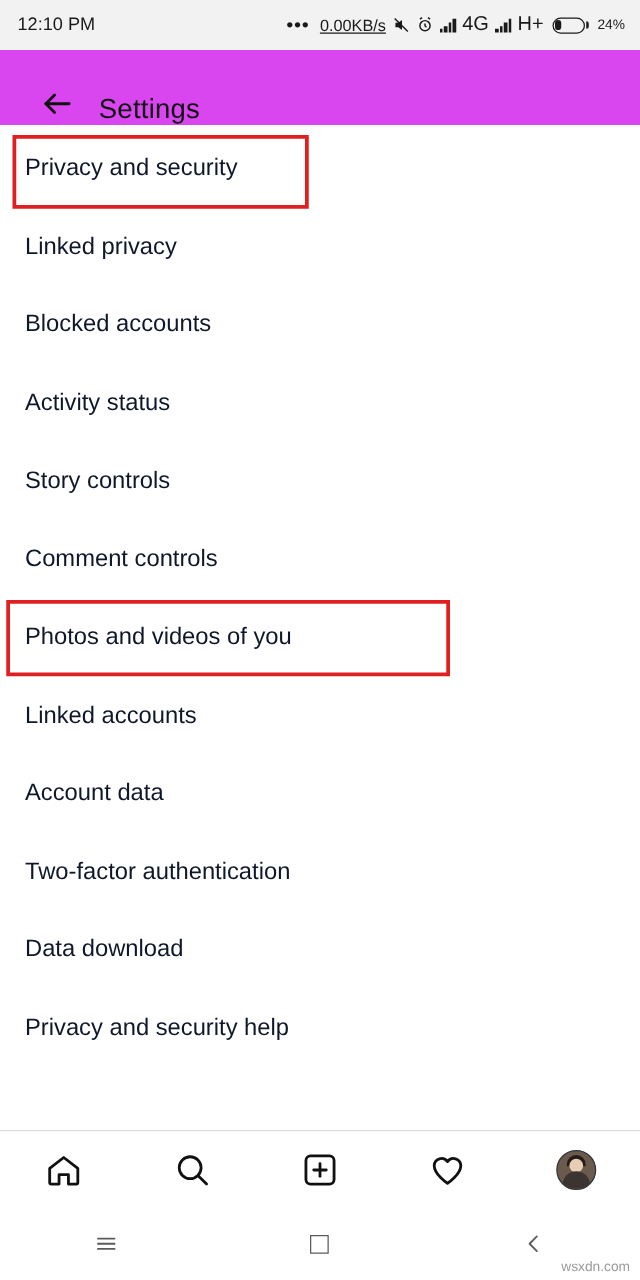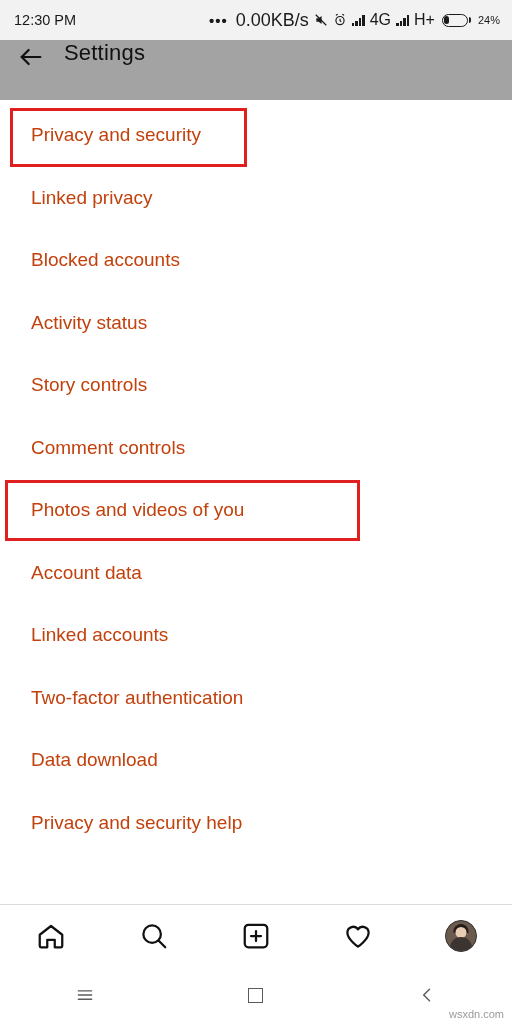--- a/index.html
+++ b/index.html
@@ -35,21 +35,21 @@
     align-items: center;
     gap: 5px;
     font-size: 13px;
   }
   .dots-icon {
     letter-spacing: 1px;
     font-size: 15px;
     font-weight: bold;
     margin-right: 3px;
   }
-  .kb-text { font-size: 18px; }
+  .kb-text { font-size: 13px; text-decoration: underline; }
   .ico { display: inline-flex; align-items: center; }
   .sig {
     display: inline-flex;
     align-items: flex-end;
     gap: 1px;
     height: 12px;
   }
   .sig i { display: block; width: 2.5px; background: #1a1a1a; }
   .sig i:nth-child(1) { height: 3px; }
   .sig i:nth-child(2) { height: 5.5px; }
@@ -77,24 +77,24 @@
     width: 2px; height: 6px;
     background: #1a1a1a;
     border-radius: 0 2px 2px 0;
     margin-left: 1px;
   }
   .pct { font-size: 11px; margin-left: 2px; }
 
   
   .app-bar {
     height: 60px;
-    background: #a3a3a3;
-    display: flex;
-    align-items: flex-start;
-    padding-left: 14px;
+    background: #d946ef;
+    display: flex;
+    align-items: flex-end;
+    padding-left: 29px;
     flex: 0 0 auto;
   }
   .back-arrow {
     width: 34px; height: 34px;
     display: flex; align-items: center; justify-content: center;
     margin-right: 16px;
   }
   .app-title {
     font-size: 22px;
     color: #111;
@@ -104,23 +104,23 @@
   
   .settings-list {
     flex: 1 1 auto;
     padding-top: 4px;
     position: relative;
   }
   .list-item {
     height: 62.5px;
     display: flex;
     align-items: center;
-    padding-left: 31px;
+    padding-left: 20px;
     font-size: 19px;
-    color: #c2410c;
+    color: #0f172a;
     position: relative;
   }
   .list-item.boxed::after {
     content: "";
     position: absolute;
     border: 3px solid #e02020;
     pointer-events: none;
   }
   .list-item.box-a::after {
     left: 10px; right: 265px;
@@ -205,21 +205,21 @@
     color: #9a9a9a;
   }
 </style>
 </head>
 <body>
 
 <div id="phone">
 
   <div class="status-bar">
     <div class="status-left">
-      <span>12:30 PM</span>
+      <span>12:10 PM</span>
     </div>
     <div class="status-right">
       <span class="dots-icon">•••</span>
       <span class="kb-text">0.00KB/s</span>
       <span class="ico">
         <svg width="14" height="14" viewBox="0 0 24 24" fill="none" stroke="#1a1a1a" stroke-width="2">
           <path d="M4 9v6h4l5 4V5L8 9H4z" fill="#1a1a1a" stroke="none"></path>
           <line x1="3" y1="3" x2="21" y2="21"></line>
         </svg>
       </span>
@@ -280,24 +280,24 @@
     <div class="list-item">
       <span>Story controls</span>
     </div>
     <div class="list-item">
       <span>Comment controls</span>
     </div>
     <div class="list-item boxed box-b">
       <span>Photos and videos of you</span>
     </div>
     <div class="list-item">
+      <span>Linked accounts</span>
+    </div>
+    <div class="list-item">
       <span>Account data</span>
-    </div>
-    <div class="list-item">
-      <span>Linked accounts</span>
     </div>
     <div class="list-item">
       <span>Two-factor authentication</span>
     </div>
     <div class="list-item">
       <span>Data download</span>
     </div>
     <div class="list-item">
       <span>Privacy and security help</span>
     </div>

